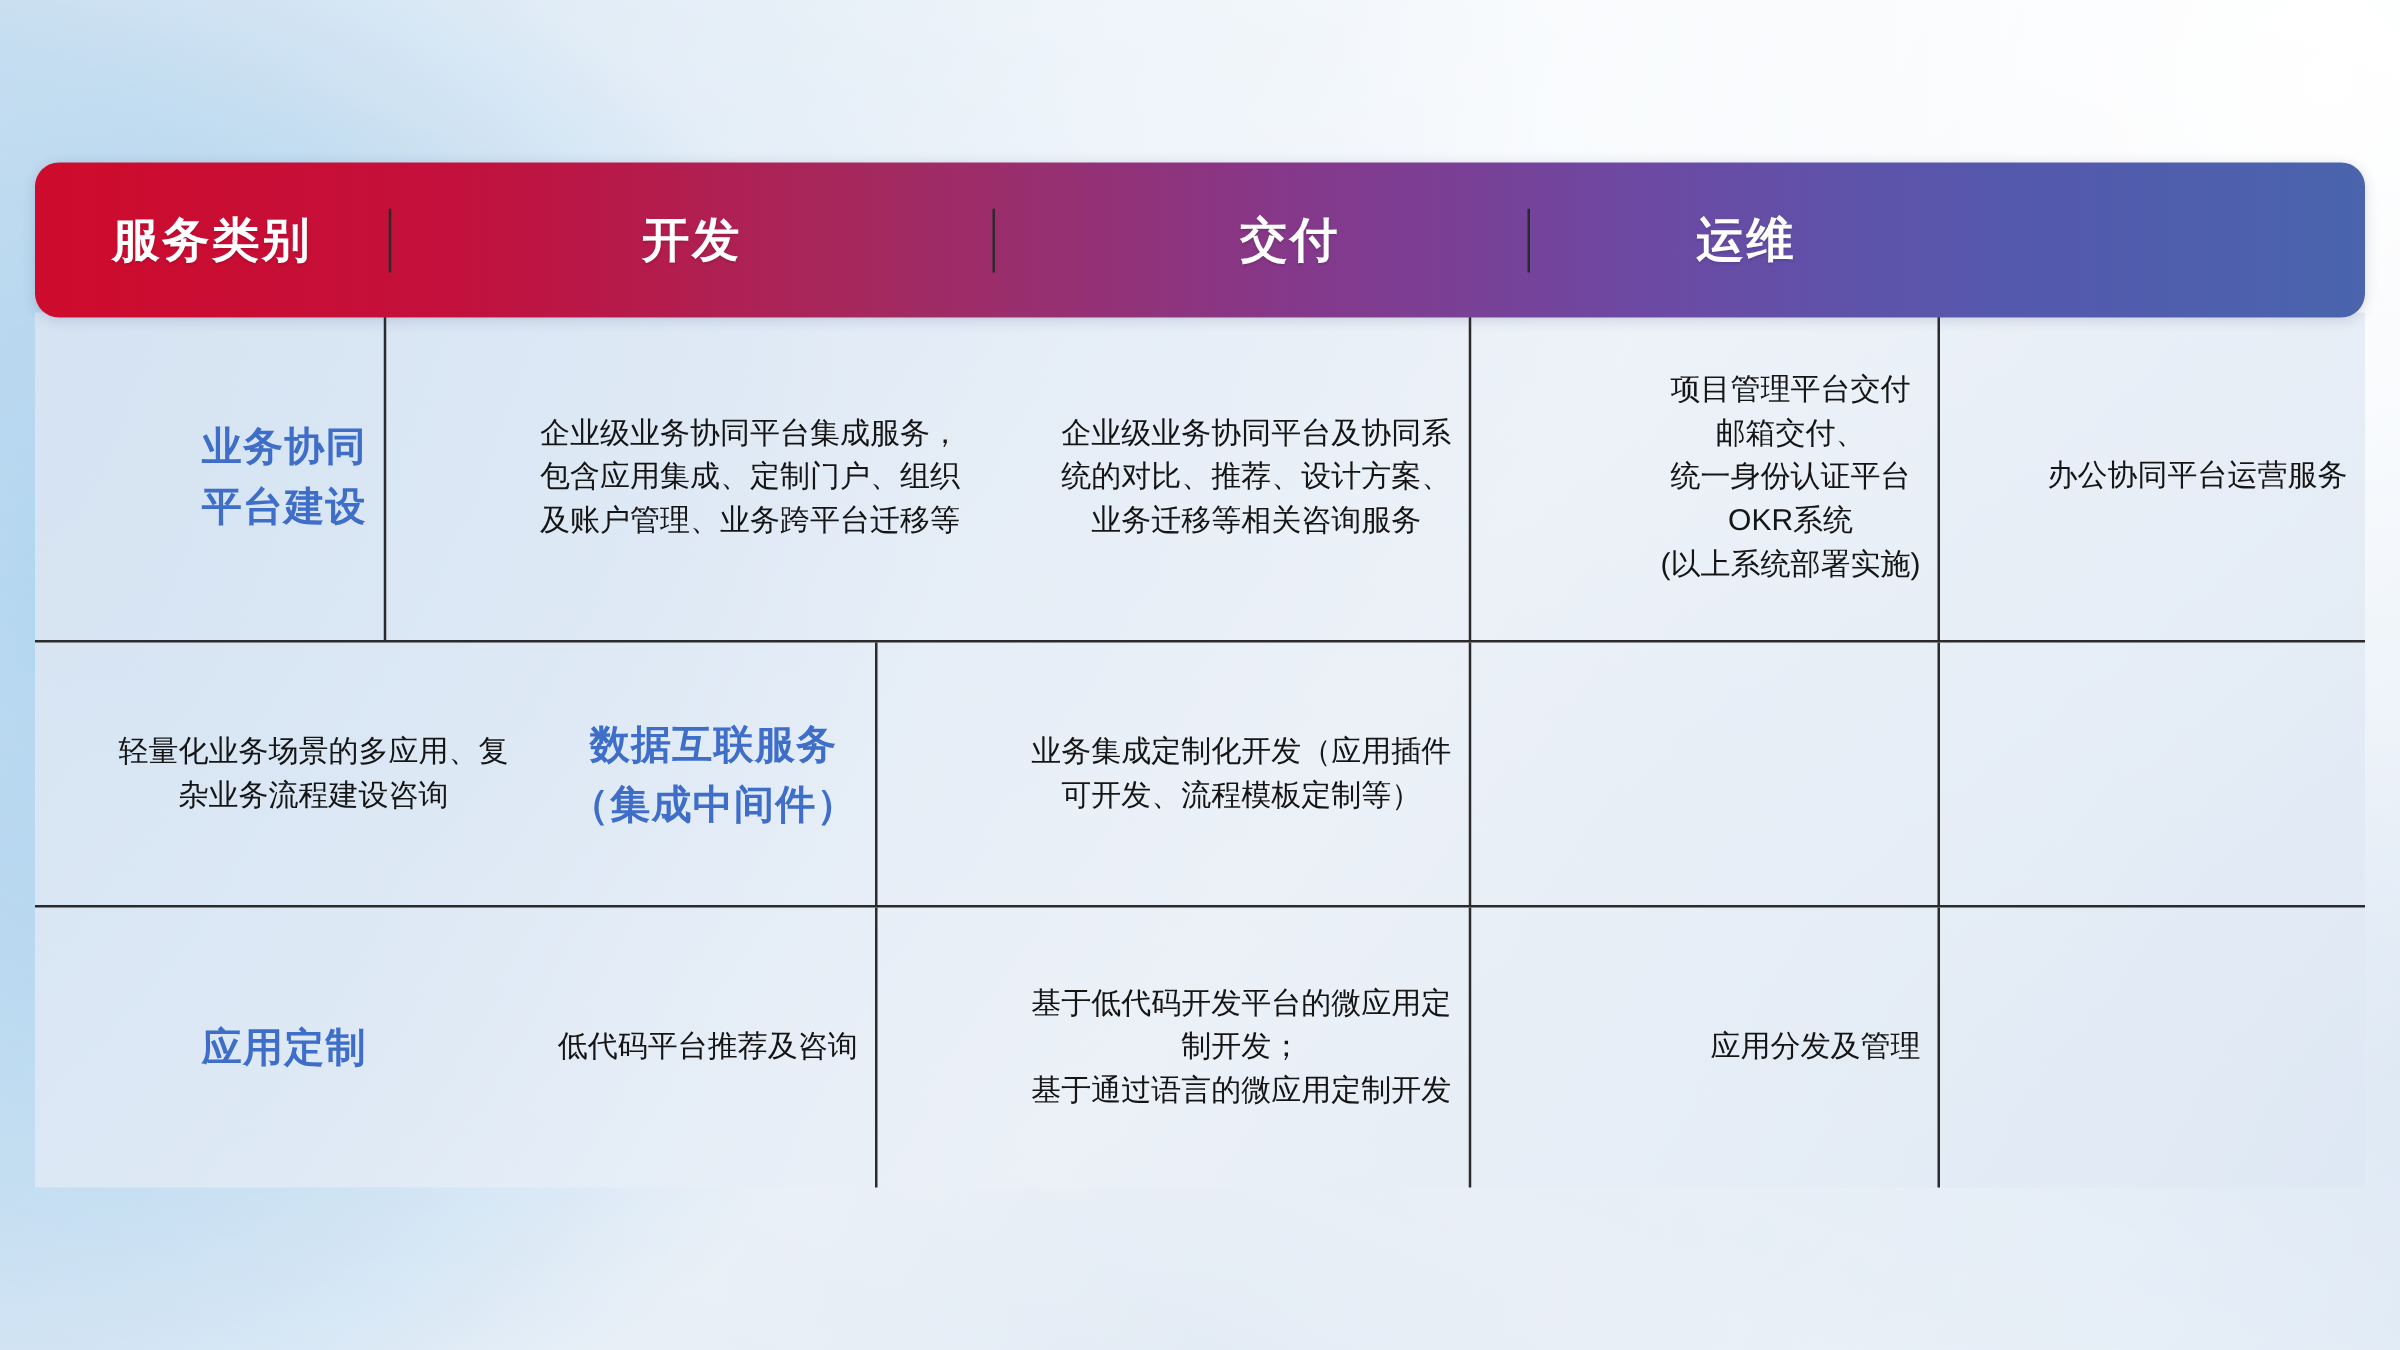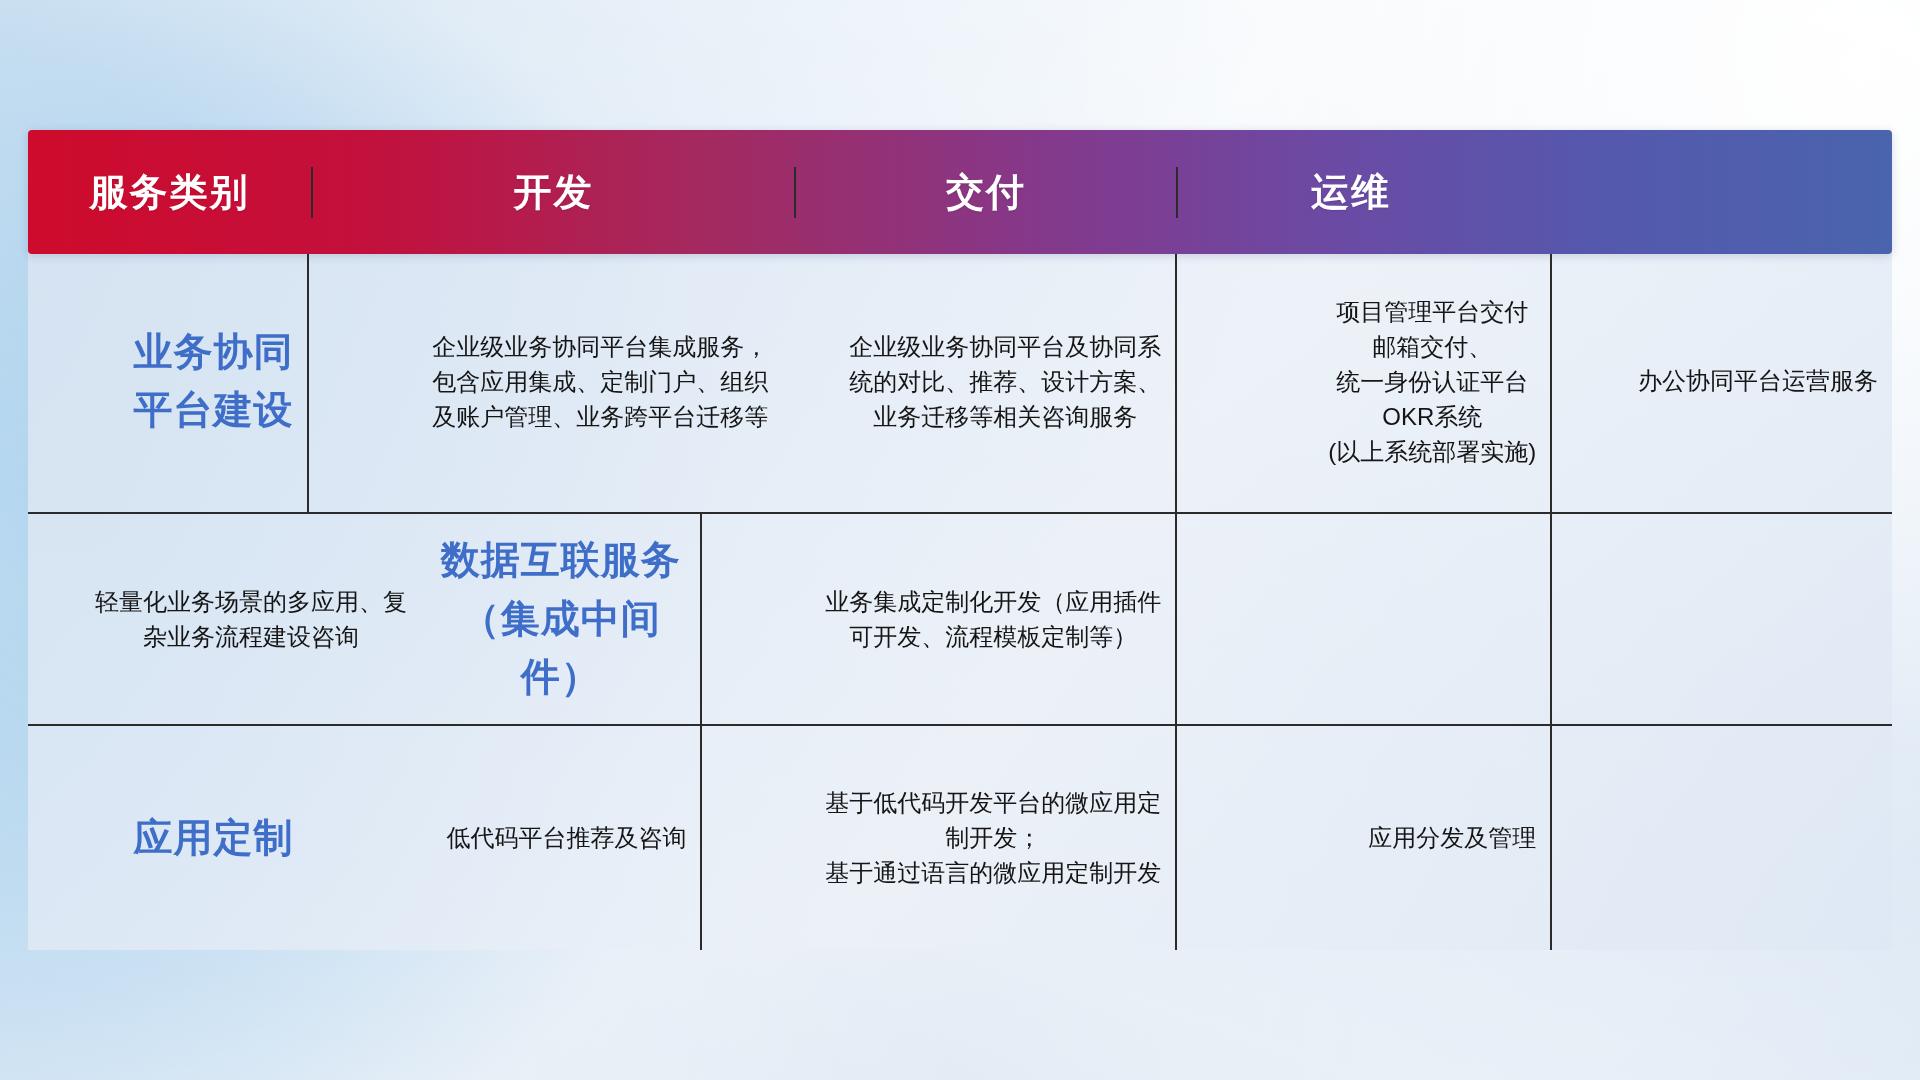--- a/index.html
+++ b/index.html
@@ -24,21 +24,21 @@
   }
   
   #table-wrap{
     position:absolute;
     left:28px;top:130px;
     width:1864px;height:820px;
   }
   
   #header-bar{
     height:124px;
-    border-radius:4px;
+    border-radius:19px;
     background:linear-gradient(90deg,#ce0b2c 0%,#c3103c 18%,#a4295f 36%,#85388a 54%,#6b4aa4 70%,#5558ad 84%,#4a64ad 100%);
     display:flex;align-items:center;
     box-shadow:0 2px 10px rgba(40,60,110,.18);
     position:relative;z-index:3;
   }
   .hcell{
     color:#ffffff;
     font-size:38px;
     font-weight:bold;
     text-align:center;
@@ -69,33 +69,33 @@
   .cell{
     display:flex;align-items:center;justify-content:flex-end;
     padding:6px 14px;
     box-sizing:border-box;
     text-align:center;
   }
   
   .c0{width:283px;}
   .c1{width:398px;}
   .c2{width:481px;}
-  .c3{width:380px;}
+  .c3{width:380px;padding-left:46px;}
   .c4{width:346px;font-family:Liberation Serif, serif;}
 
   
   .c1,.c2,.c3,.c4{border-left:2px solid #2b2b2b;}
   .c0{border-left:none;}
   
   .c1{border-left:none;}
 
   .cat-label{
     color:#3f6ec9;
     font-weight:bold;
-    font-size:39px;
+    font-size:32px;
     line-height:1.5;
     letter-spacing:1px;
     white-space:pre-line;
   }
   .body-text{
     color:#151515;
     font-size:24px;
     line-height:1.46;
     white-space:pre-line;
   }

